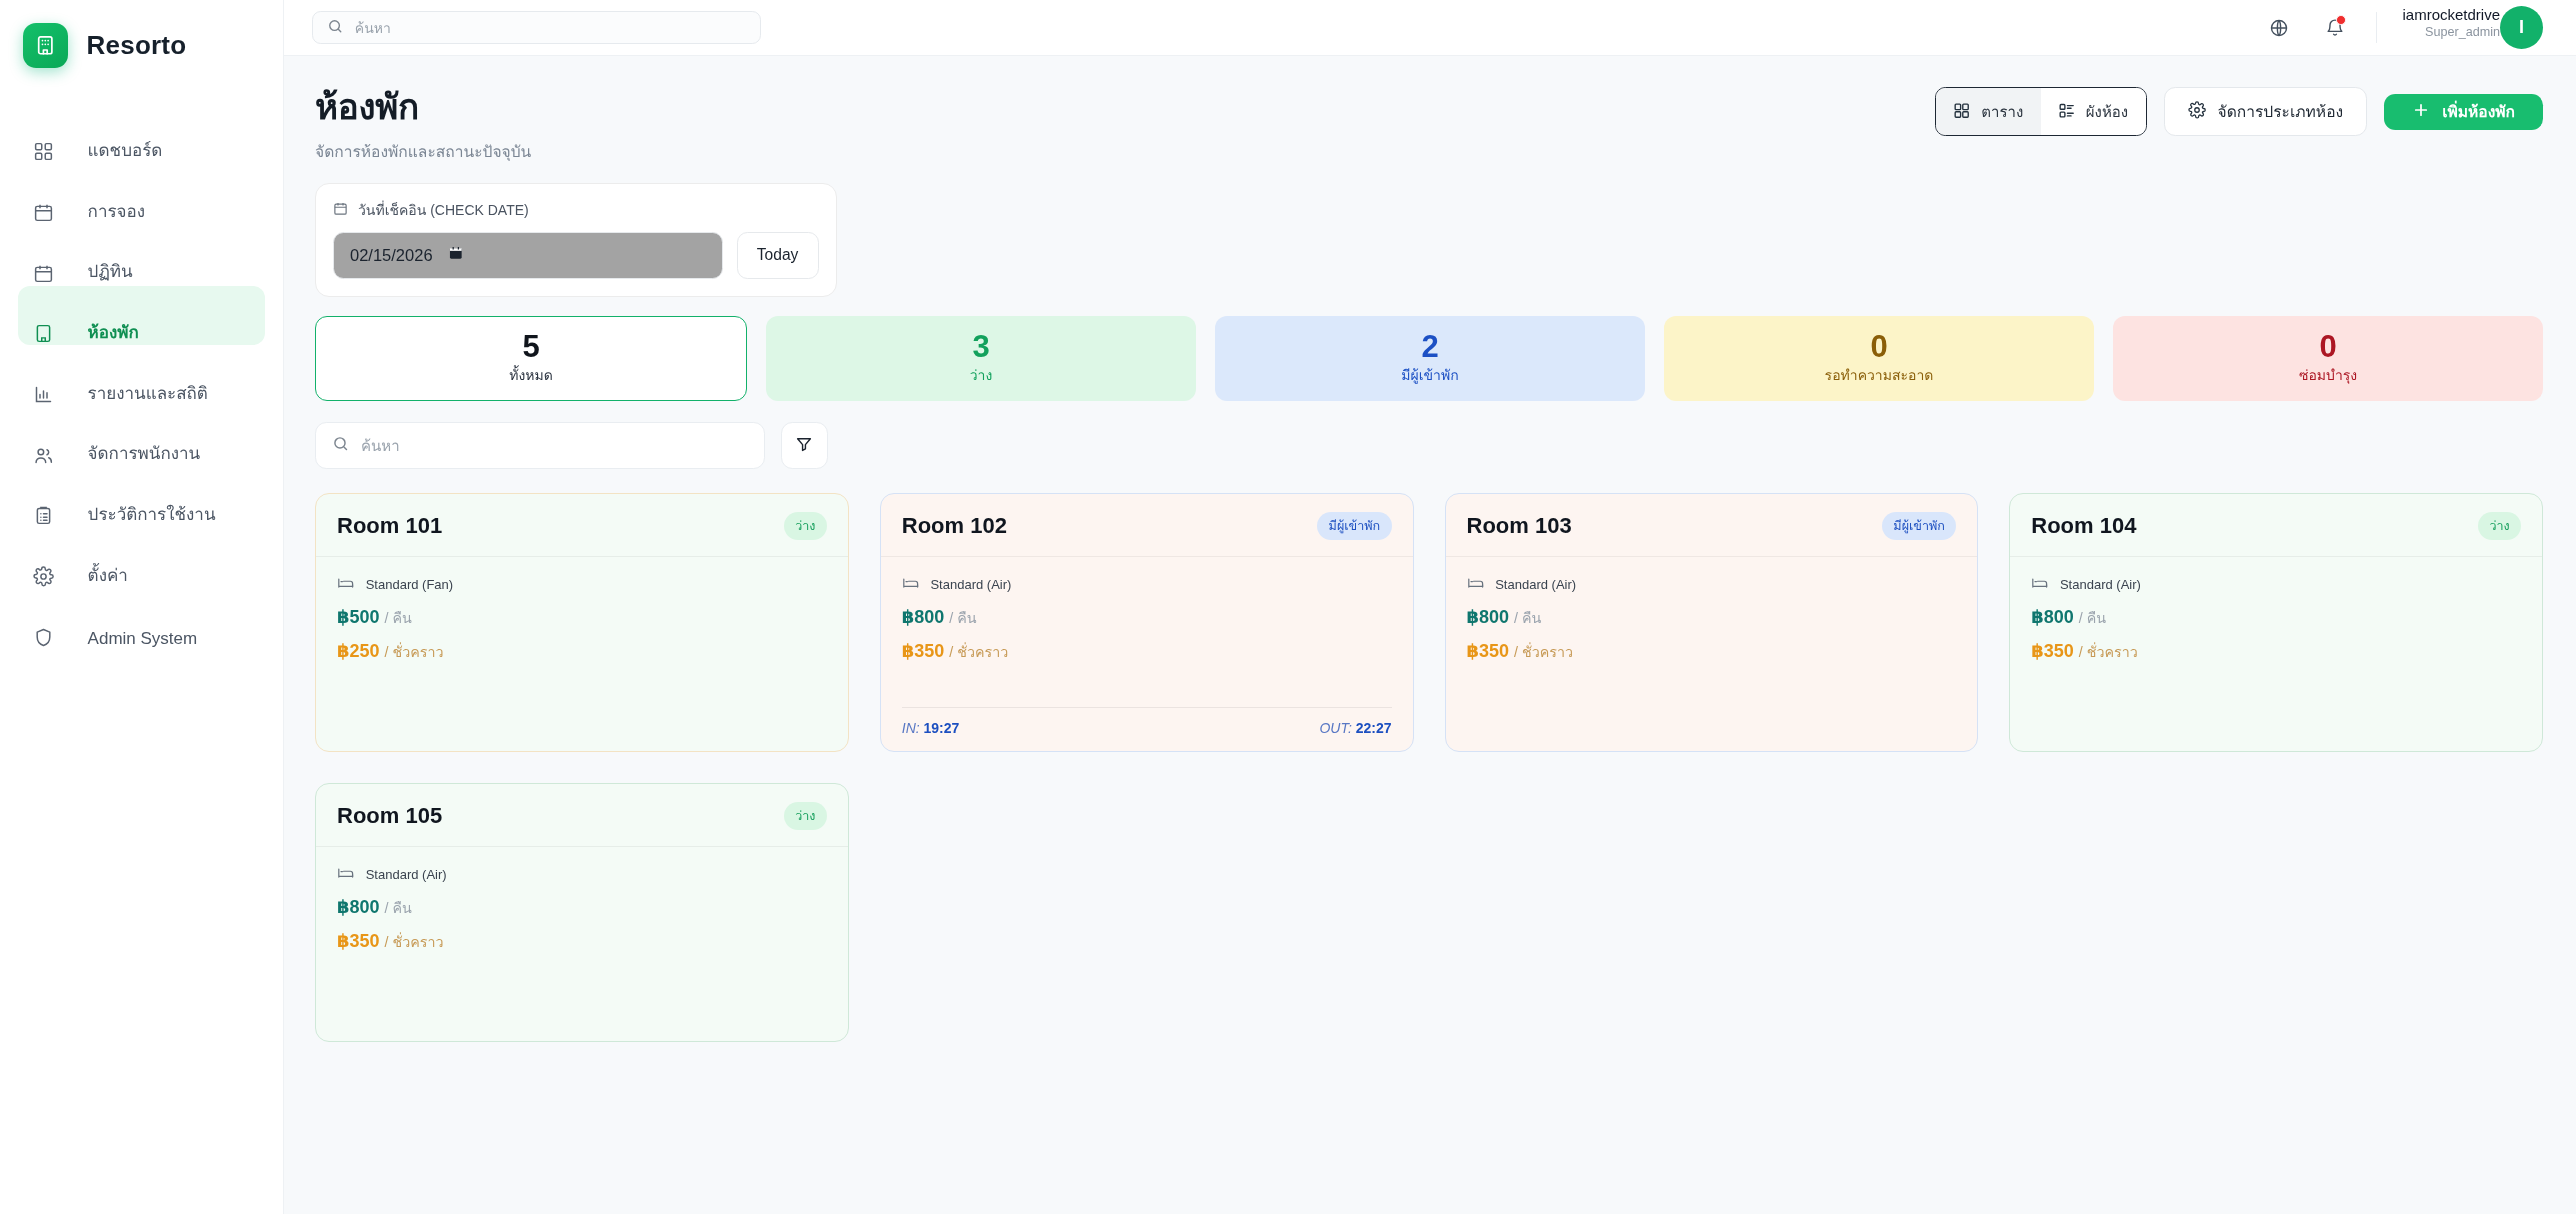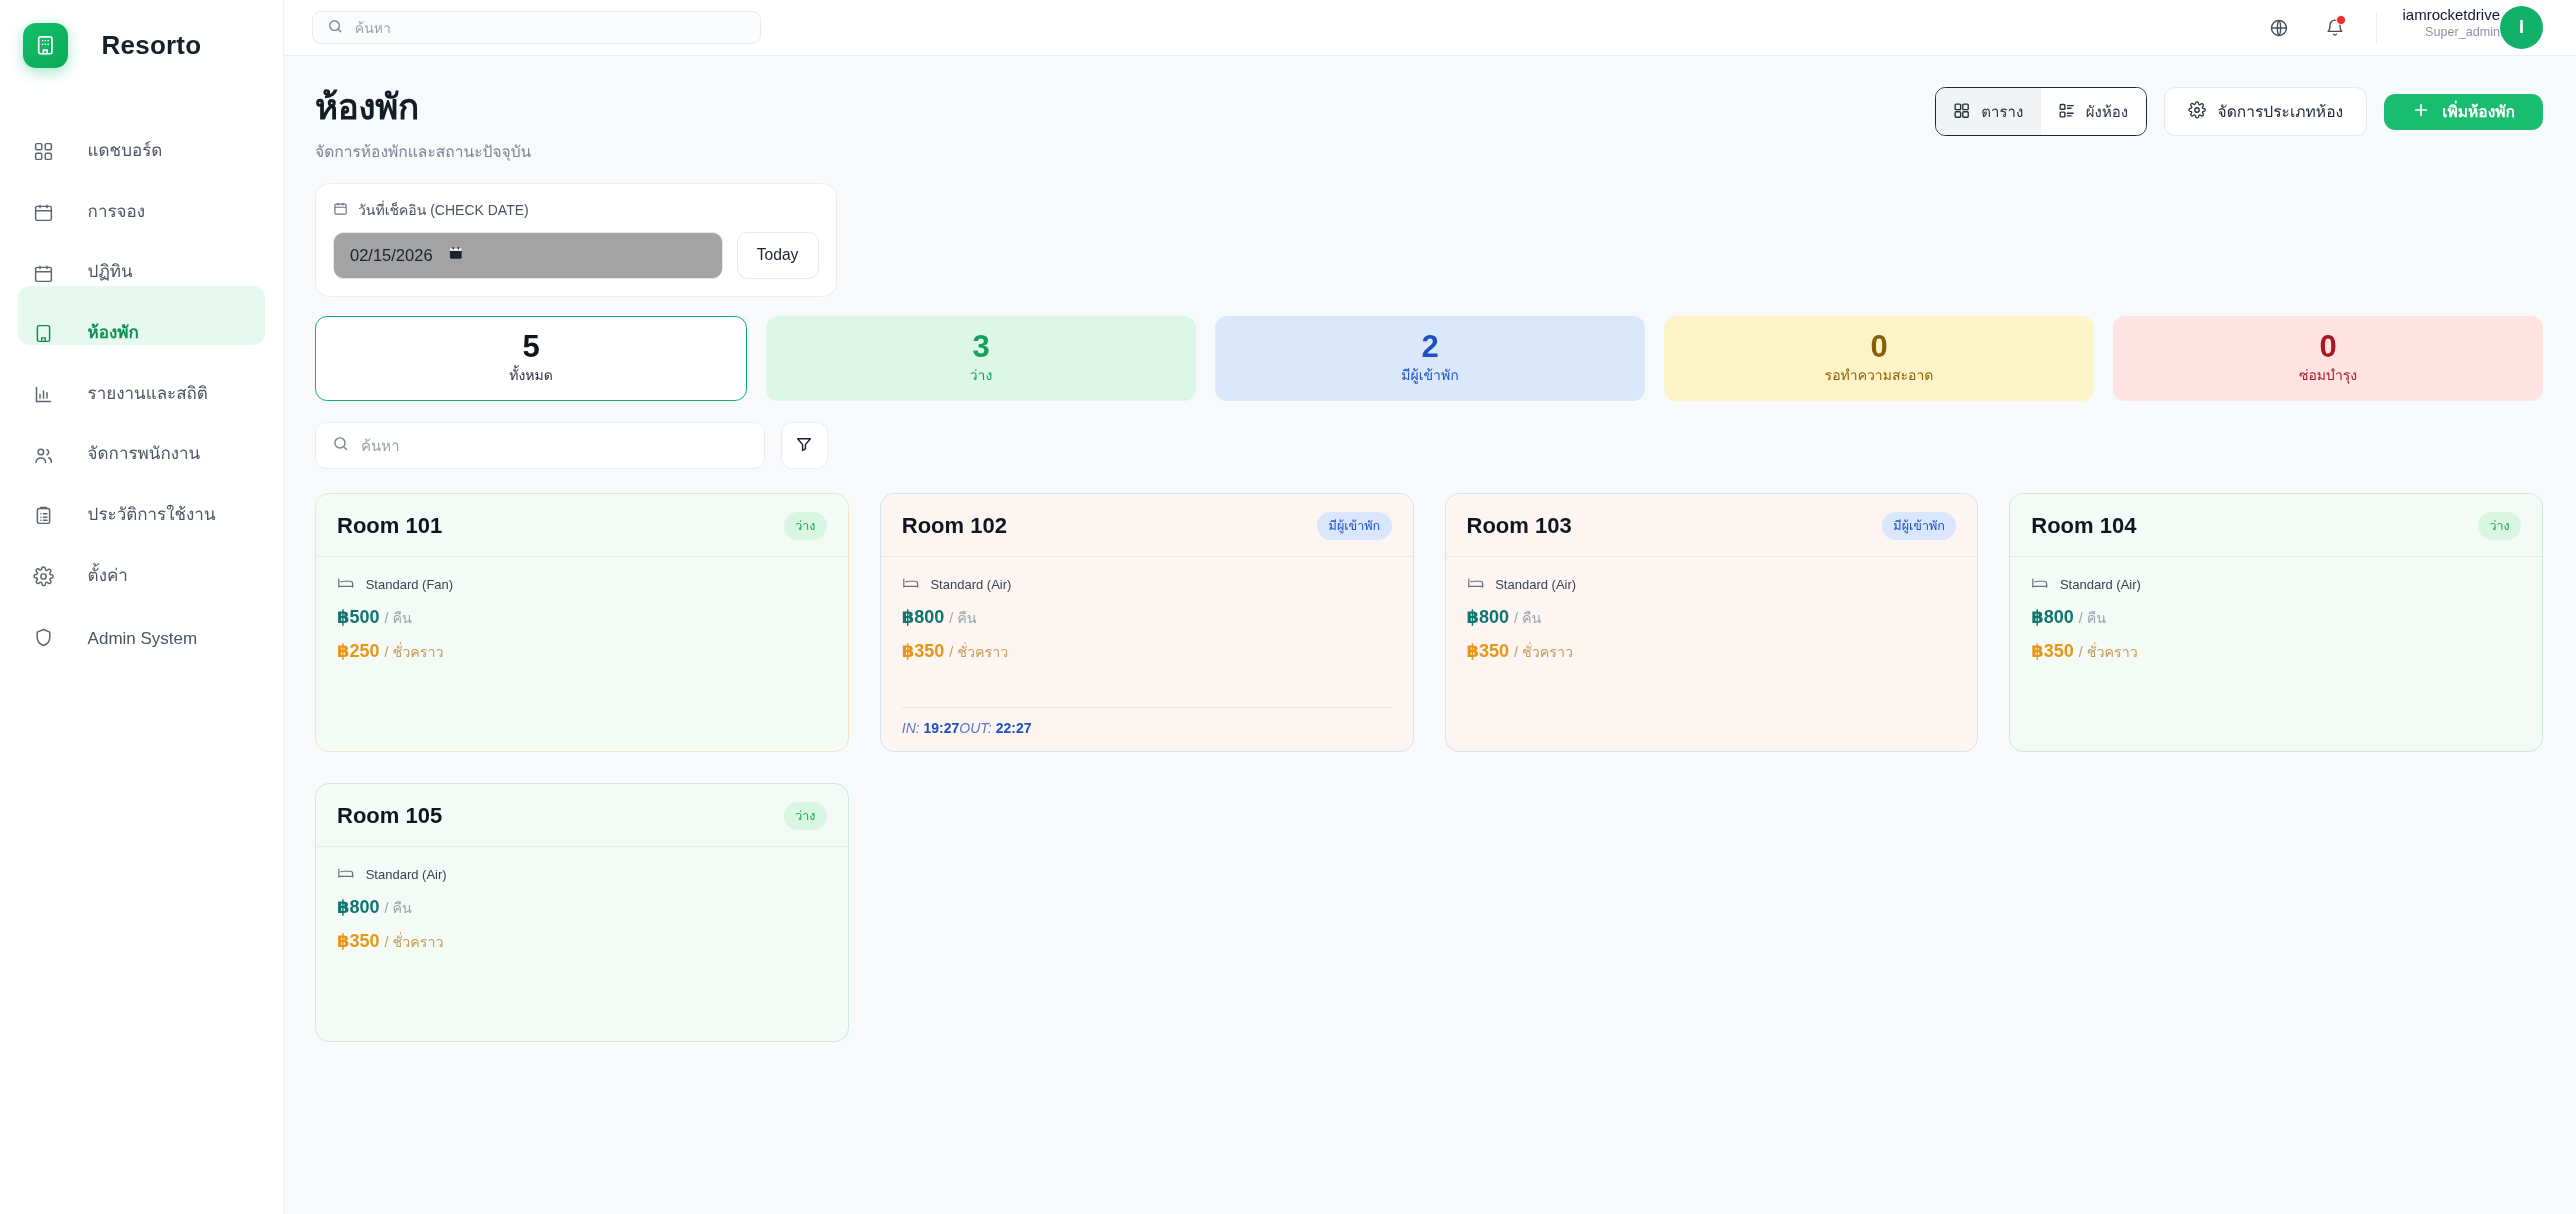--- a/index.html
+++ b/index.html
@@ -9,21 +9,21 @@
     background: #f7f9fb; overflow: hidden;
   }
   body { display: flex; }
 
   
   .sidebar {
     width: 284px; height: 1215px; background: #ffffff;
     border-right: 0.9px solid #eef1f4; flex: 0 0 284px;
     display: flex; flex-direction: column;
   }
-  .brand { display: flex; align-items: center; gap: 34px; padding: 17.4px 0 0 22.6px; height: 74px; }
+  .brand { display: flex; align-items: center; gap: 19px; padding: 17.4px 0 0 22.6px; height: 74px; }
   .brand-logo {
     width: 45px; height: 45px; border-radius: 13px;
     background: linear-gradient(145deg,#13c06a,#0aa857);
     display: flex; align-items: center; justify-content: center;
     box-shadow: 0 4.3px 14px rgba(16,185,129,.38);
   }
   .brand-name { font-size: 26px; font-weight: 700; color: #16202b; letter-spacing: 0.2px; }
 
   .nav { margin-top: 30px; padding: 0 18px; display: flex; flex-direction: column; gap: 1.7px; }
   .nav-item {
@@ -172,21 +172,21 @@
   .rc-type { display: flex; align-items: center; gap: 11.3px; font-size: 13px; color: #3a434f; }
   .rc-price { margin-top: 11.3px; font-size: 18px; }
   .rc-price .amt { font-weight: 700; }
   .rc-price.night .amt { color: #0f766e; }
   .rc-price.night .per { color: #9aa3ad; font-size: 14.3px; }
   .rc-price.hour .amt { color: #e89618; }
   .rc-price.hour .per { color: #c79a56; font-size: 14.3px; }
   .rc-foot {
     margin: 10.4px 21px 15.6px 21px; padding-top: 12px;
     border-top: 0.9px solid rgba(0,0,0,.07);
-    display: flex; justify-content: flex-start; font-size: 14px;
+    display: flex; justify-content: space-between; font-size: 14px;
   }
   .rc-foot .tag { color: #5877c4; font-style: italic; }
   .rc-foot .tm { color: #1c4fc0; font-weight: 700; }
 </style>
 </head>
 <body>
 
 <aside class="sidebar">
   <div class="brand">
     <div class="brand-logo">

